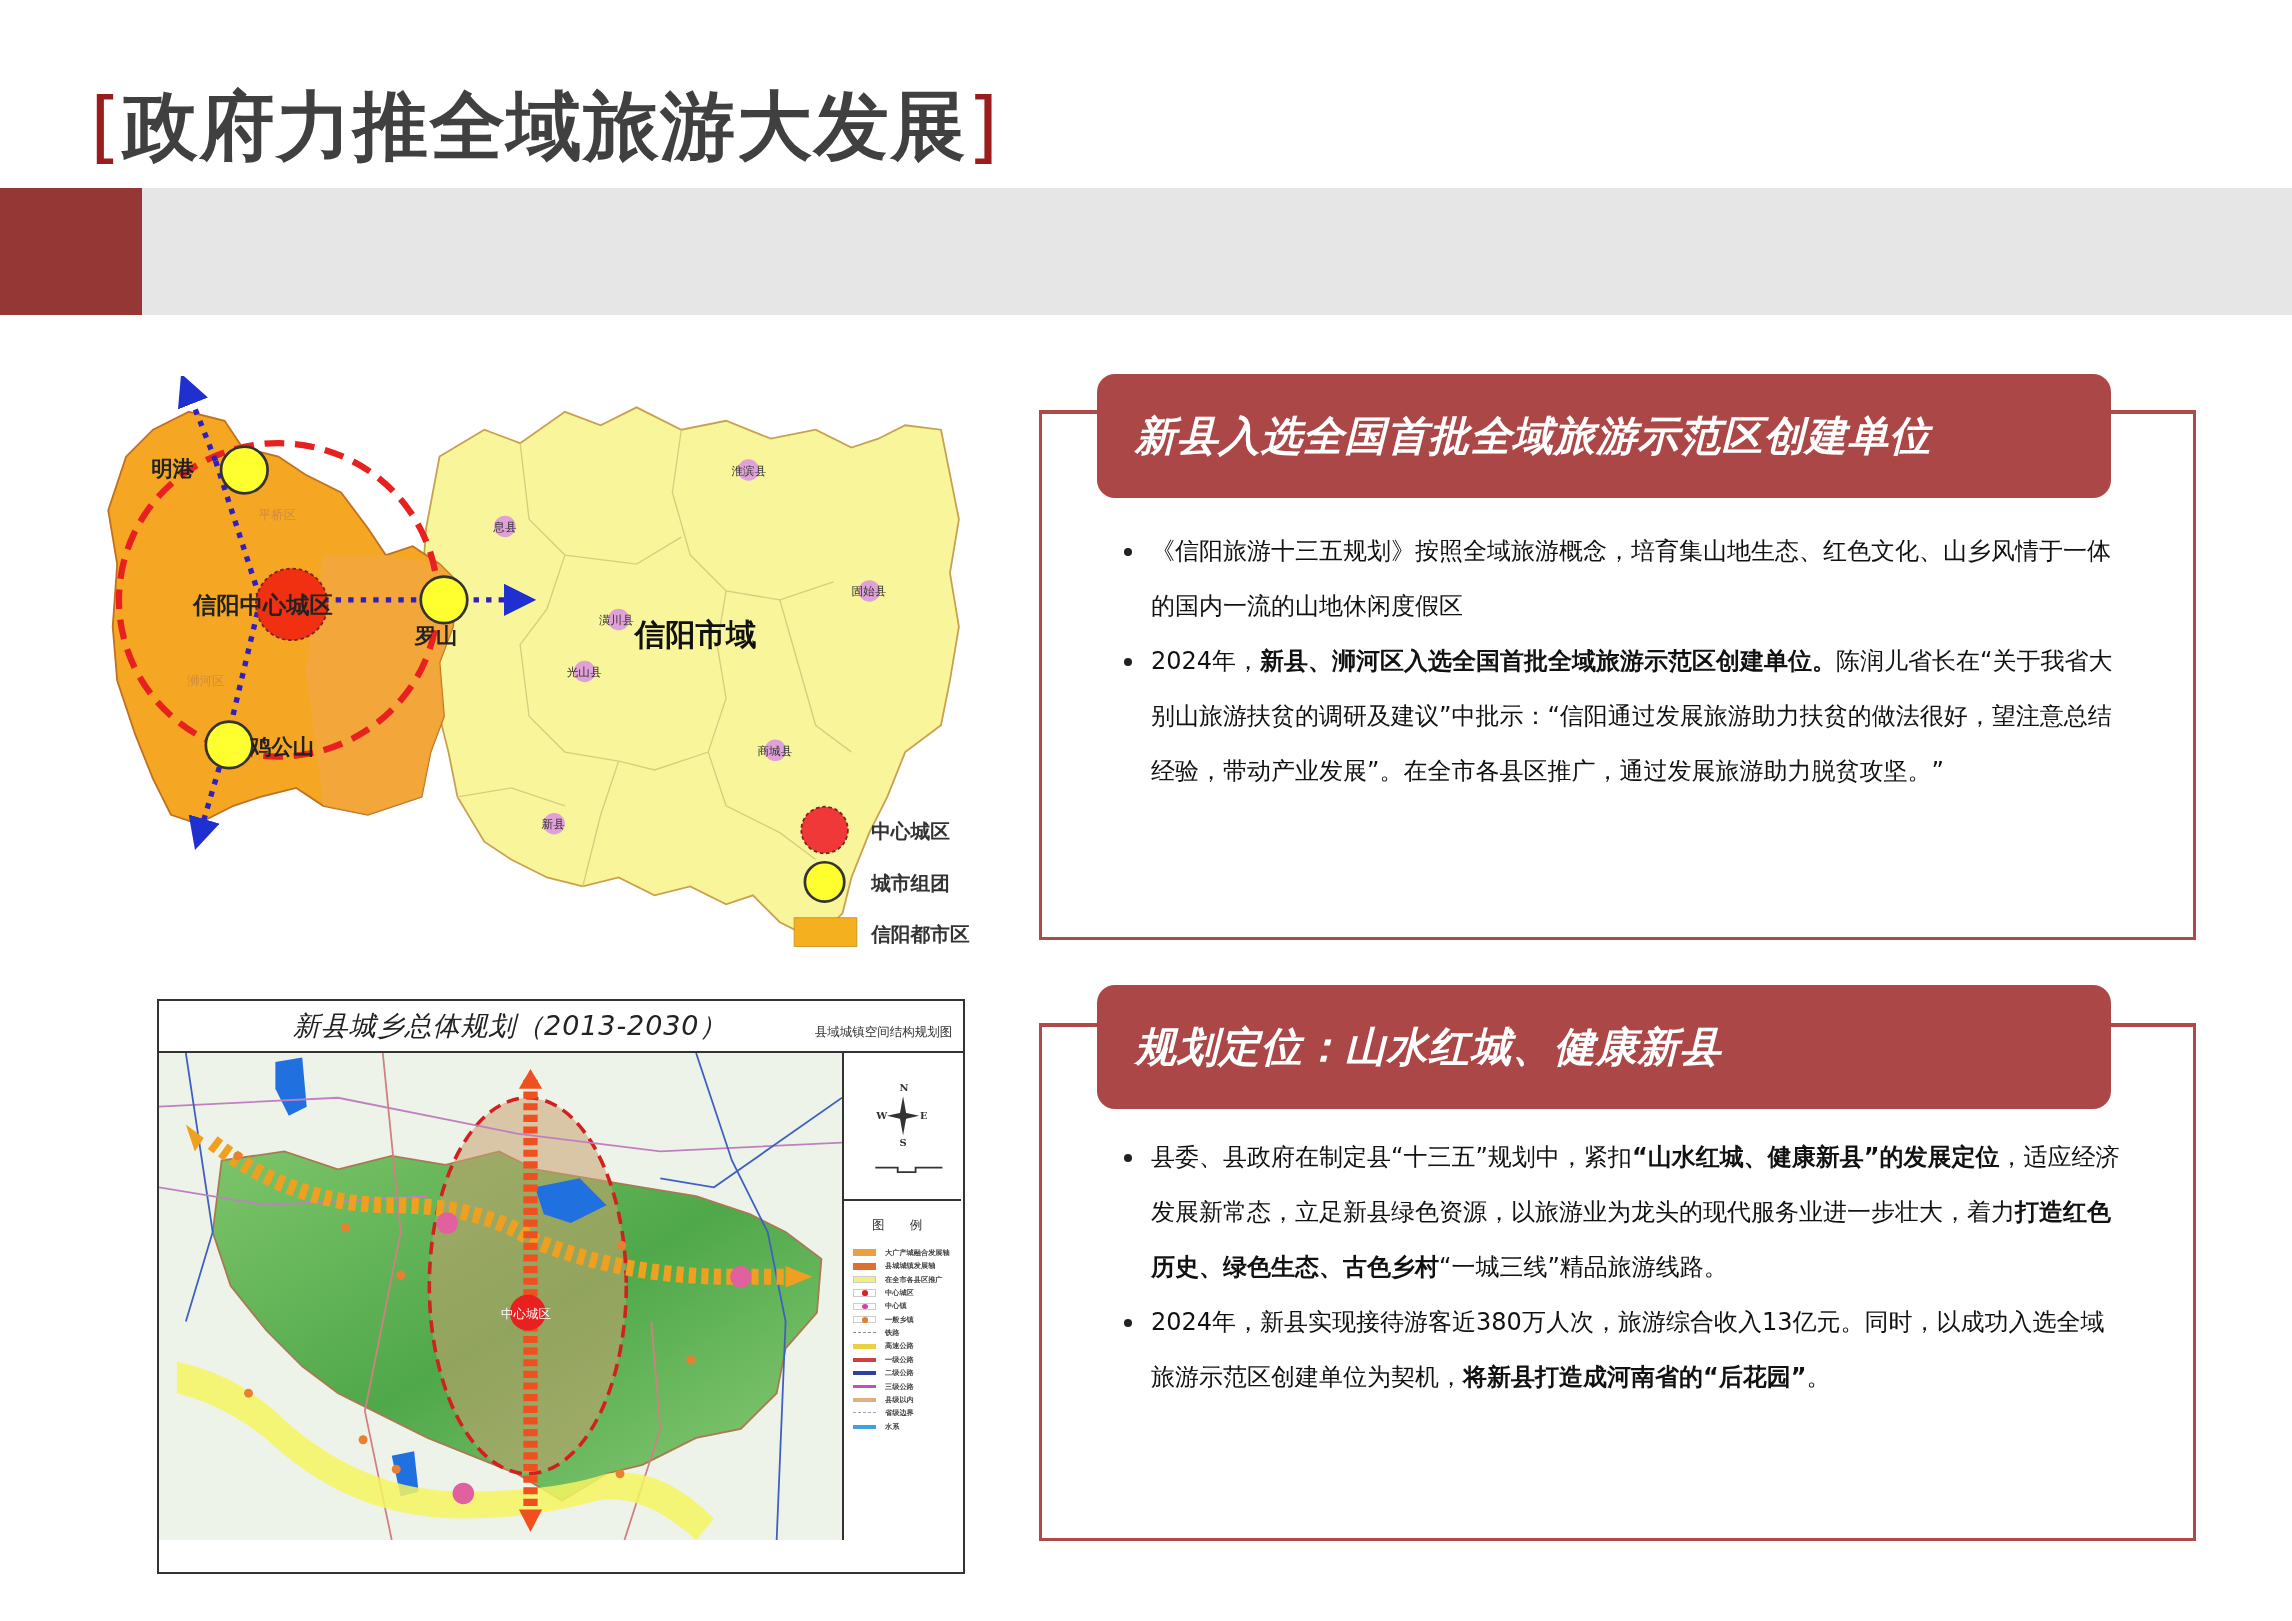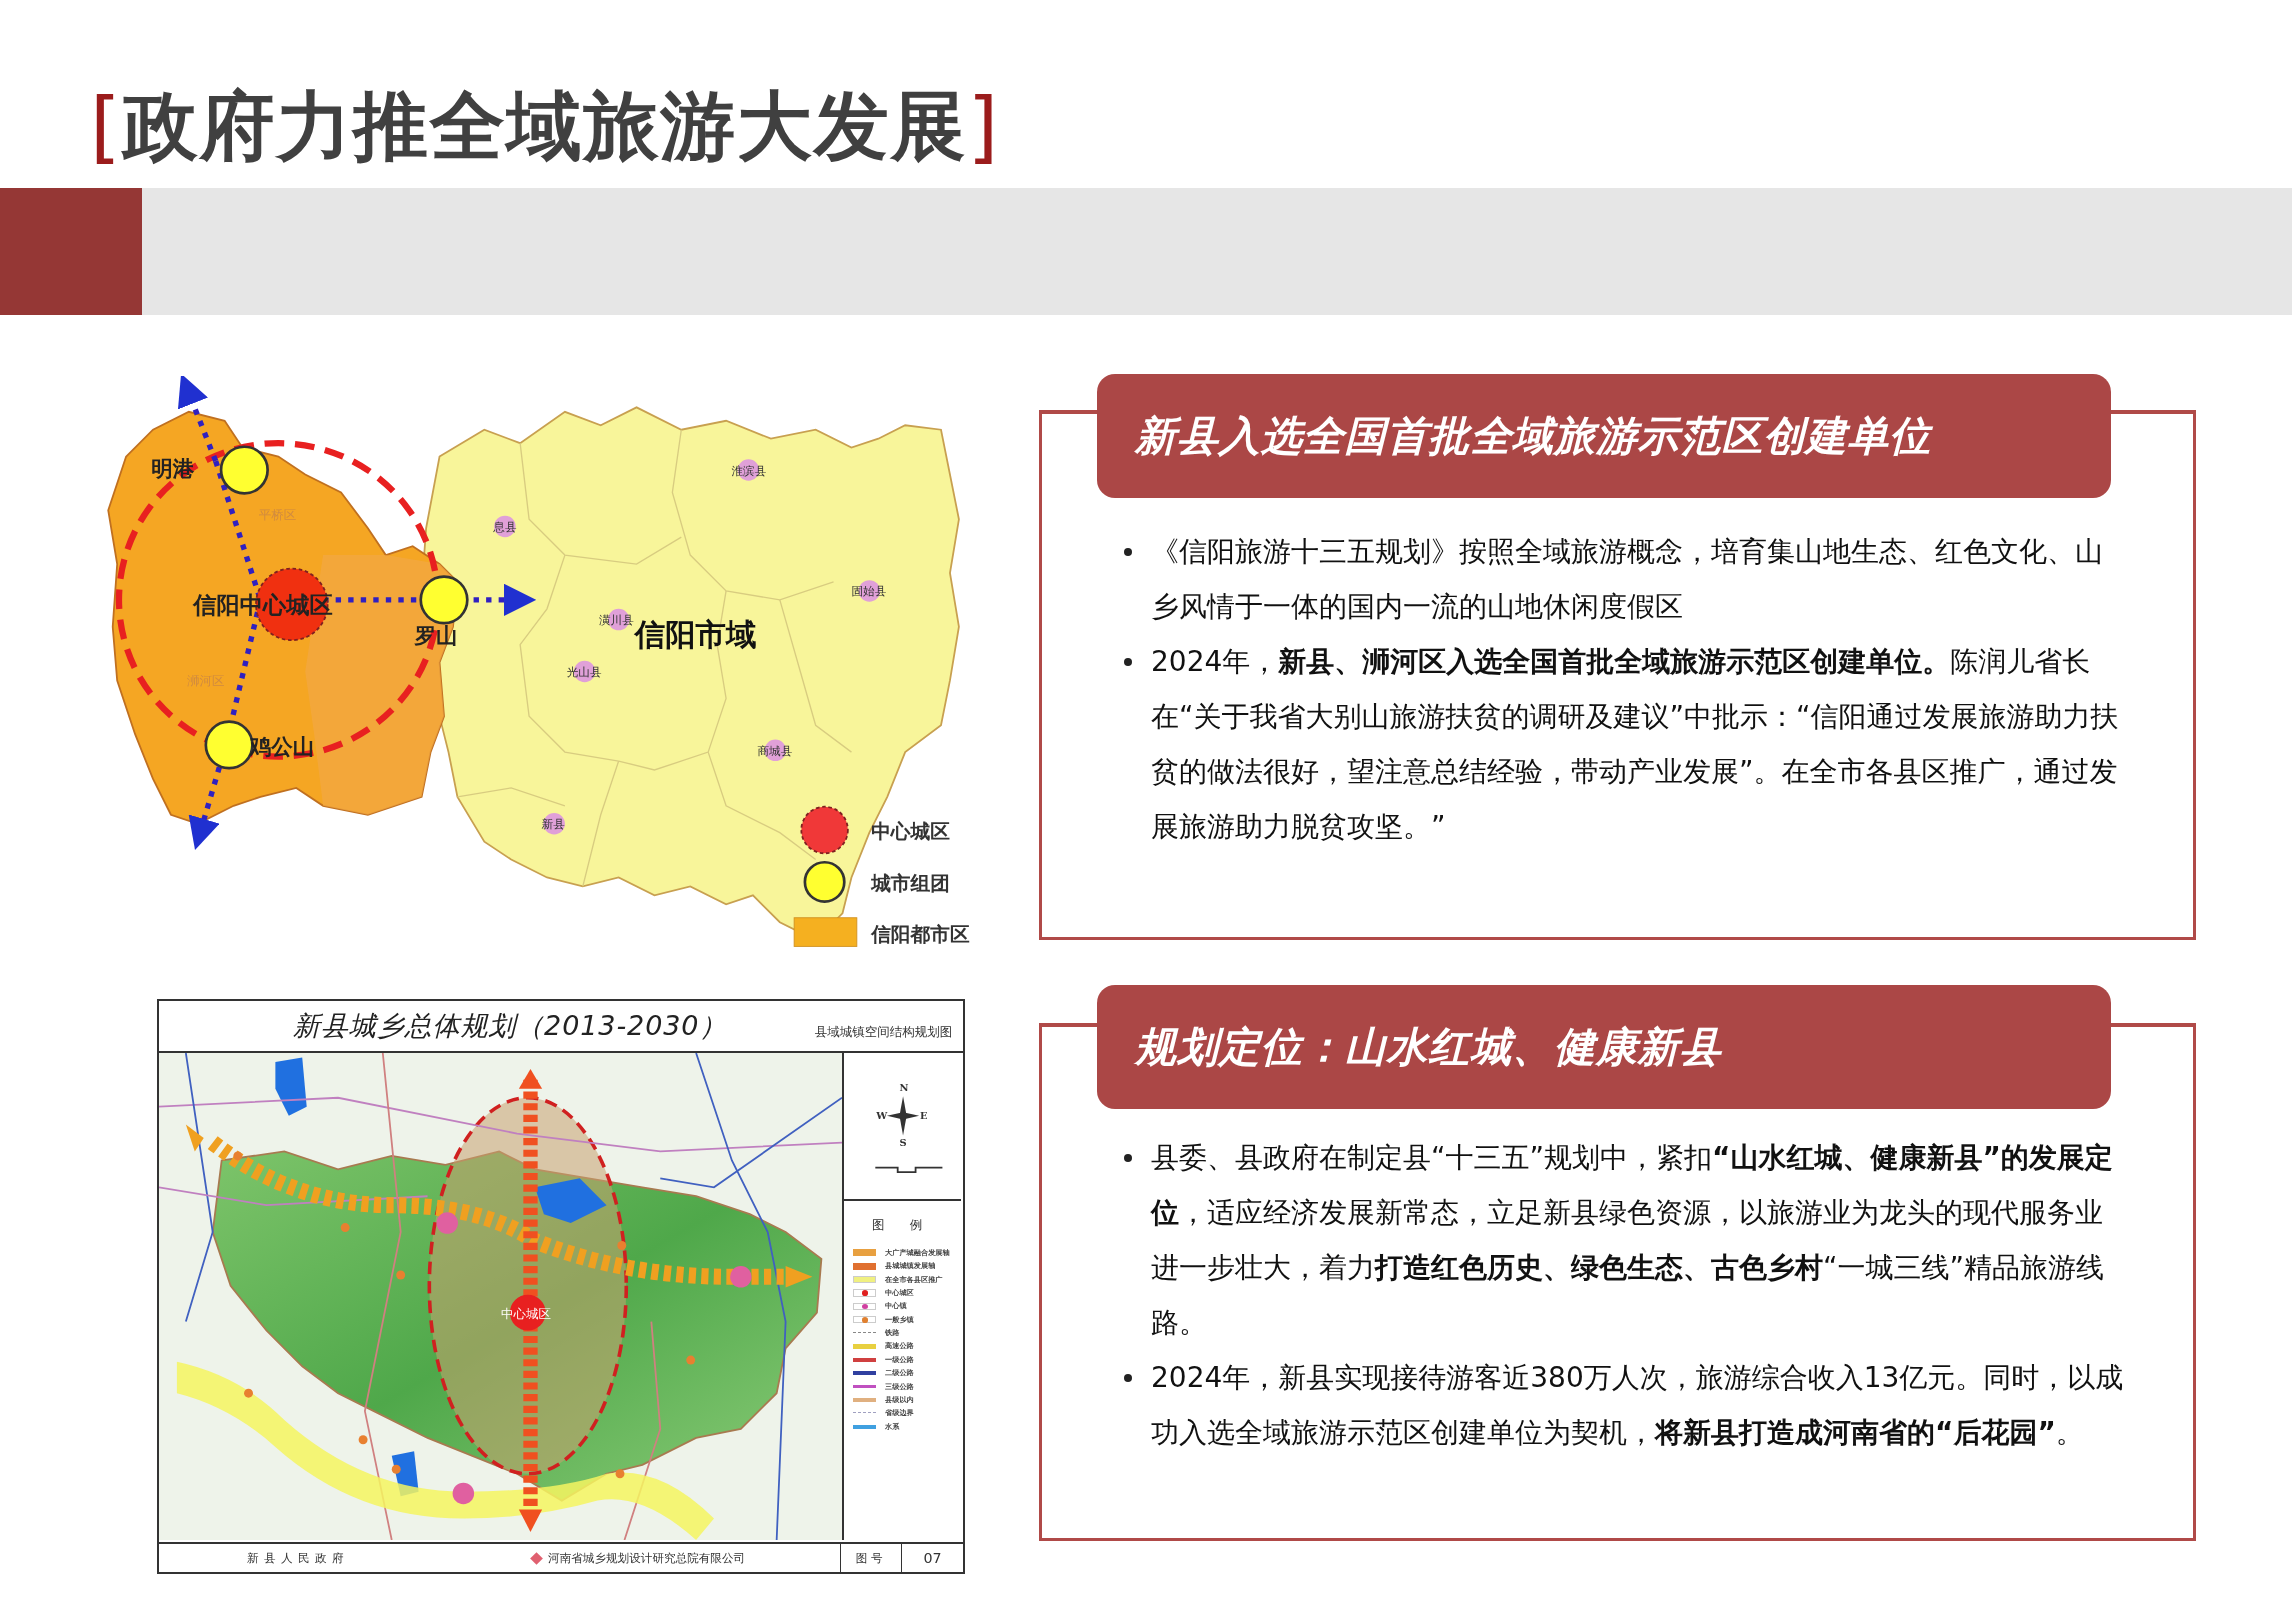--- a/index.html
+++ b/index.html
@@ -74,21 +74,21 @@
     }
     .panel-header {
       position: absolute; left: 58px; width: 1014px; height: 124px;
       background: #ab4746; border-radius: 18px;
       display: flex; align-items: center; font-style: italic;
     }
     .panel-header-text { margin-left: 38px; color: #ffffff; font-weight: bold; font-size: 41px; letter-spacing: 0.9px; }
     .panel-body { position: absolute; left: 85px; width: 1003px; }
     .bullet {
       position: relative; padding-left: 27px;
-      font-size: 28px; line-height: 55px; color: #111;
+      font-size: 24px; line-height: 55px; color: #111;
     }
     .bullet::before {
       content: ""; position: absolute; left: 0; top: 24px;
       width: 8px; height: 8px; border-radius: 50%; background: #222;
     }
     .bullet b { font-weight: bold; }
   </style>
 </head>
 <body>
 
@@ -318,29 +318,20 @@
           <span class="legend-swatch" style="height:2.7px;border-top:1.8px dashed #a0a0c0"></span>
           <span class="legend-label">省级边界</span>
         </li>
       <li>
           <span class="legend-swatch" style="background:#40a0e0;height:4.5px"></span>
           <span class="legend-label">水系</span>
         </li>
     </ul>
   </div>
 
-  <div class="map2-footer">
-    <span class="footer-gov">新县人民政府</span>
-    <span class="footer-inst">
-      <i class="diamond"></i>
-      <span>河南省城乡规划设计研究总院有限公司</span>
-    </span>
-    <span class="footer-fig">图号</span>
-    <span class="footer-no">07</span>
-  </div>
 </div>
 
 <div class="panel" style="top:374px;height:566px;">
   <div class="panel-frame-top-left" style="left:0;top:36px;width:61px;"></div>
   <div class="panel-frame-top-right" style="right:0;top:36px;width:85px;"></div>
   <div class="panel-frame" style="top:36px;height:530px;"></div>
   <div class="panel-header" style="top:0;">
     <span class="panel-header-text">新县入选全国首批全域旅游示范区创建单位</span>
   </div>
   <div class="panel-body" style="top:150px;">

